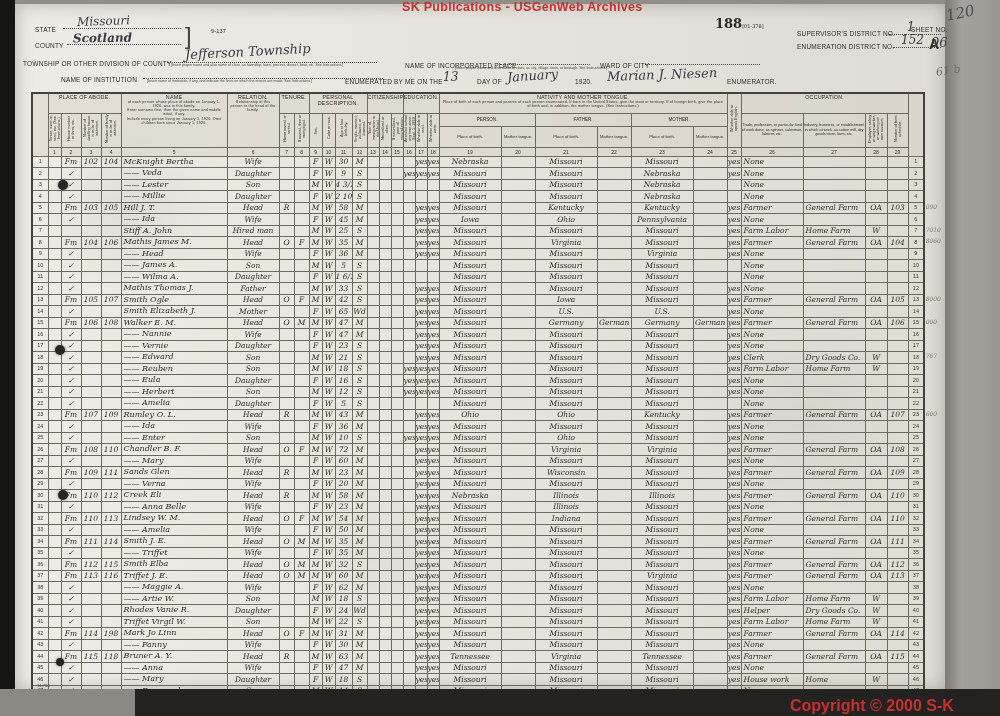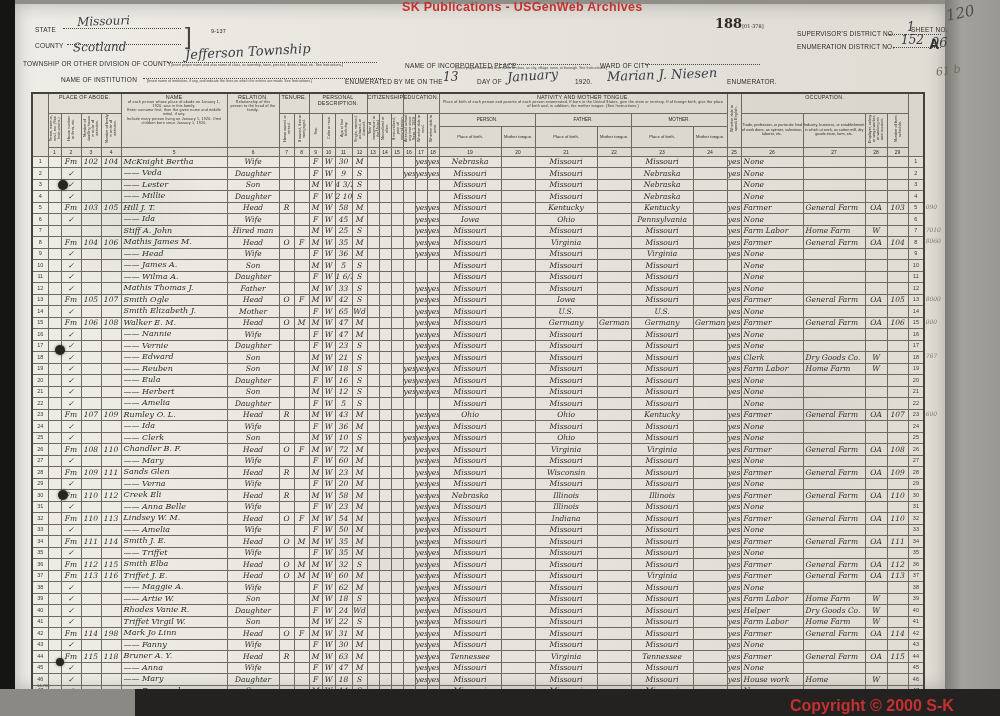--- a/index.html
+++ b/index.html
@@ -75,21 +75,21 @@
 <div class="edge-right"></div>
 
 <div class="page">
   <div class="page-header">
 
     <span class="lbl" style="left:20px;top:22px;">STATE</span>
     <span class="dots" style="position:absolute;left:48px;top:16px;width:118px;"></span>
     <span class="hwv hw" style="left:62px;top:10px;transform:rotate(-2deg);">Missouri</span>
     <span class="lbl" style="left:20px;top:38px;">COUNTY</span>
     <span class="dots" style="position:absolute;left:52px;top:32px;width:114px;"></span>
-    <span class="hwv hw" style="left:58px;top:36px;transform:rotate(-1deg);">Scotland</span>
+    <span class="hwv hw" style="left:58px;top:27px;transform:rotate(-1deg);font-weight:bold;">Scotland</span>
     <span style="position:absolute;left:170px;top:18px;font-size:24px;color:#44423a;">]</span>
     <span class="lbl" style="left:8px;top:56px;">TOWNSHIP OR OTHER DIVISION OF COUNTY</span>
     <span class="dots" style="position:absolute;left:152px;top:50px;width:210px;"></span>
     <span class="hwv hw" style="left:170px;top:40px;font-size:13px;transform:rotate(-3deg);">Jefferson Township</span>
     <span class="fineprint" style="left:156px;top:59px;">[Insert proper name and also name of class, as township, town, precinct, district, beat, etc.   See Instructions.]</span>
     <span class="lbl" style="left:46px;top:72px;">NAME OF INSTITUTION</span>
     <span class="dots" style="position:absolute;left:128px;top:66px;width:240px;"></span>
     <span class="fineprint" style="left:132px;top:75px;">[Insert name of institution, if any, and indicate the lines on which the entries are made.   See Instructions.]</span>
 
     <span class="lbl" style="left:196px;top:24px;font-size:5.5px;">9-137</span>
@@ -1043,21 +1043,21 @@
           <td class="hw ctr"></td>
           <td class="hw ctr"></td>
           <td class="ln lnR">24</td>
         </tr>
         <tr>
           <td class="ln">25</td>
           <td class="hw ctr"></td>
           <td class="hw ctr">✓</td>
           <td class="hw ctr"></td>
           <td class="hw ctr"></td>
-          <td class="hw nm">—— Clerk</td>
+          <td class="hw nm">—— Enter</td>
           <td class="hw ctr">Son</td>
           <td class="hw ctr"></td>
           <td class="hw ctr"></td>
           <td class="hw ctr">M</td>
           <td class="hw ctr">W</td>
           <td class="hw ctr">10</td>
           <td class="hw ctr">S</td>
           <td class="hw ctr"></td>
           <td class="hw ctr"></td>
           <td class="hw ctr"></td>

